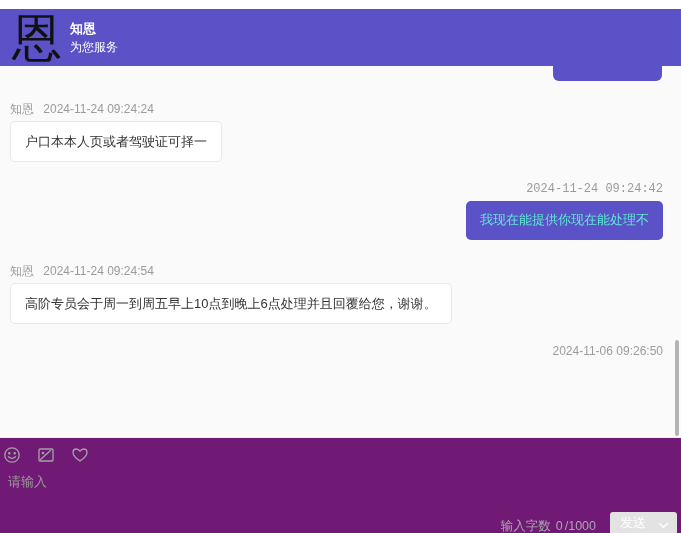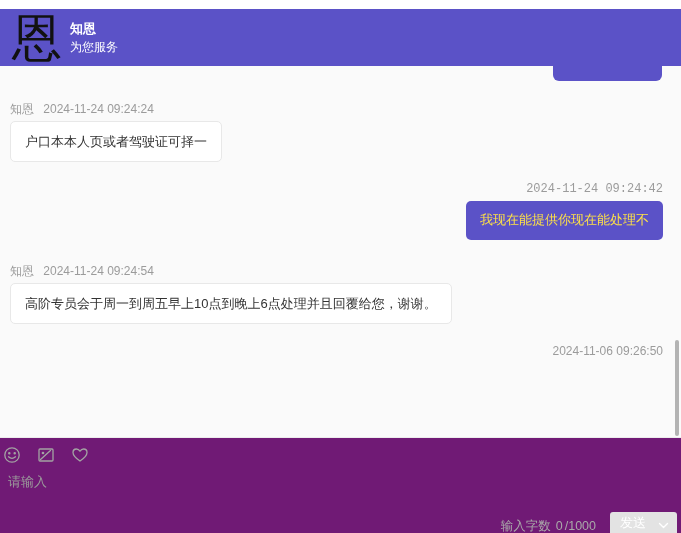--- a/index.html
+++ b/index.html
@@ -40,21 +40,21 @@
   .msg { display:flex; flex-direction:column; }
   .msg.agent { align-items:flex-start; }
   .msg.user  { align-items:flex-end; }
   .msg-meta { font-size:12px; color:#9b9b9b; line-height:15px; margin-bottom:4px; }
   .msg-meta .msg-name { margin-right:6px; }
   .bubble {
     font-size:13px; line-height:15px; padding:12px 14px; border-radius:5px;
     max-width:560px;
   }
   .bubble.agent { background:#ffffff; border:1px solid #e8e8e8; color:#333333; }
-  .bubble.user  { background:#5b52c7; color:#fde047; }
+  .bubble.user  { background:#5b52c7; color:#5eead4; }
   .msg-1 { margin-top:36px; }
   .msg-2 { margin-top:20px;font-family:Liberation Mono, monospace; }
   .msg-3 { margin-top:24px; }
   .msg-4 { margin-top:20px; }
   
   .input-area { position:absolute; top:438px; left:0; width:100%; height:95px; background:#701a75; }
   .toolbar { display:flex; align-items:center; gap:16px; padding:8px 0 0 3px; }
   .tool-icon { width:18px; height:18px; color:#a3a3a3; cursor:pointer; }
   .tool-icon svg { display:block; }
   .input-placeholder { margin:9px 0 0 8px; font-size:13px; color:#9b9b9b; }

